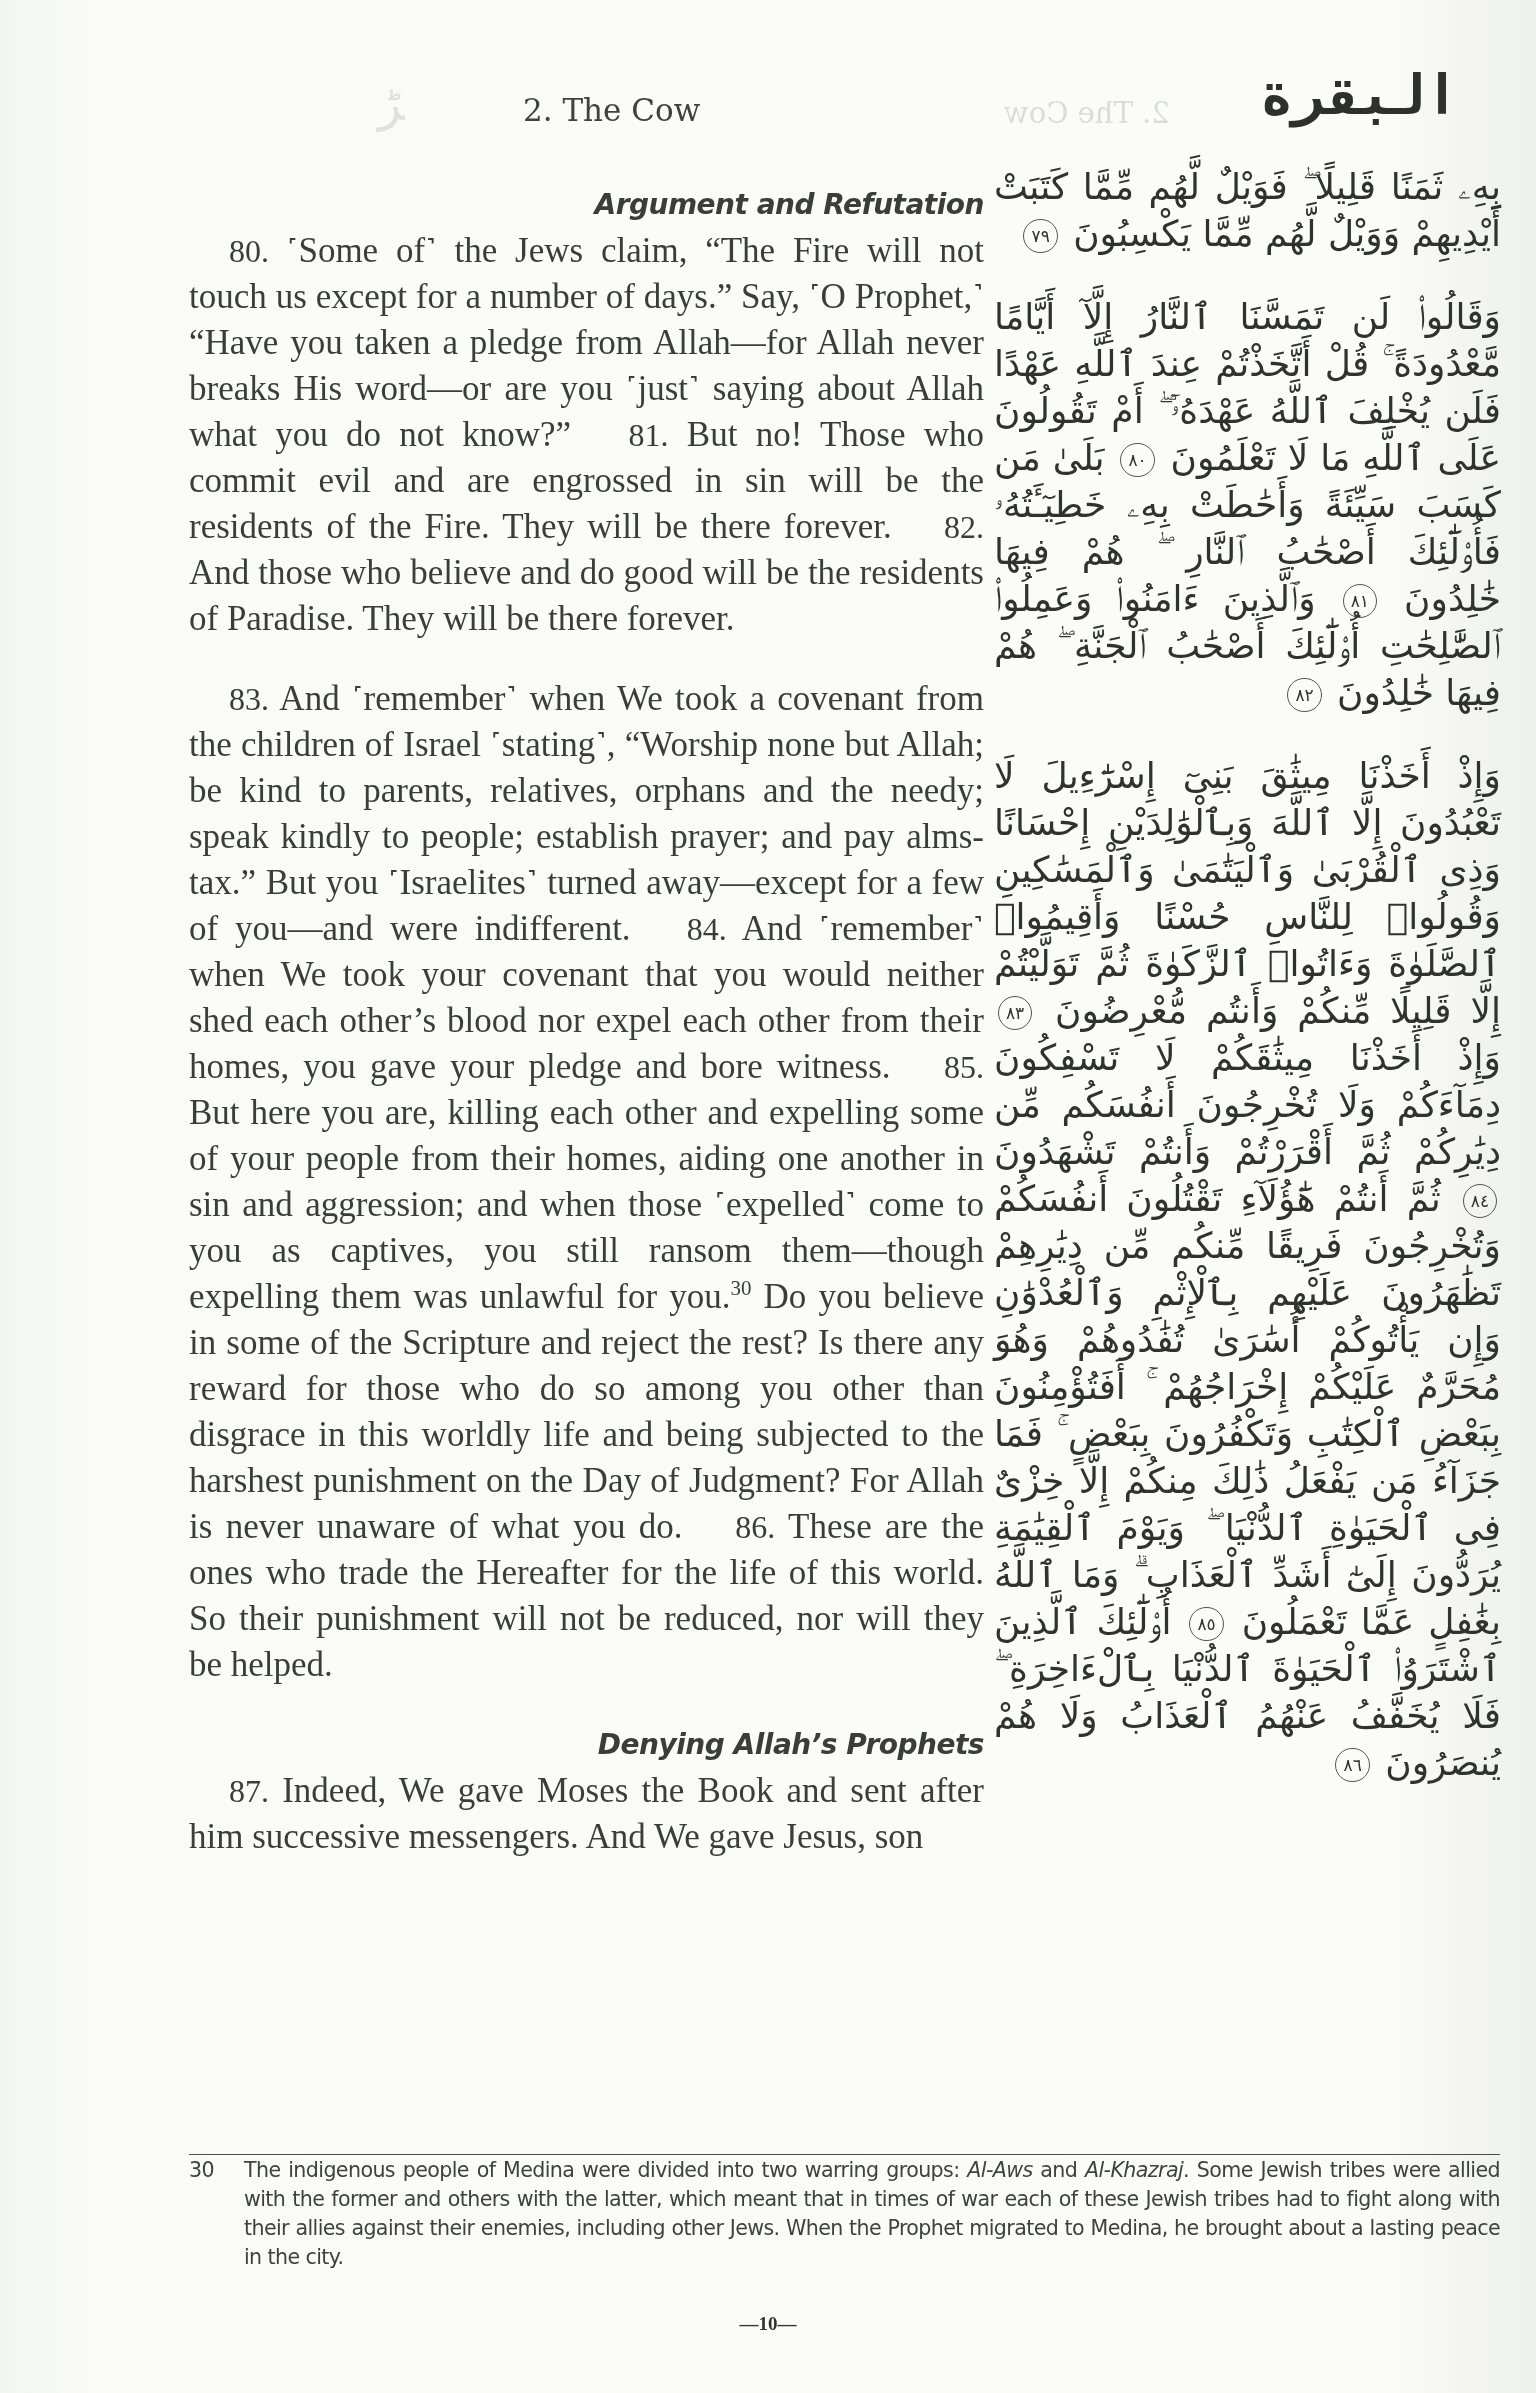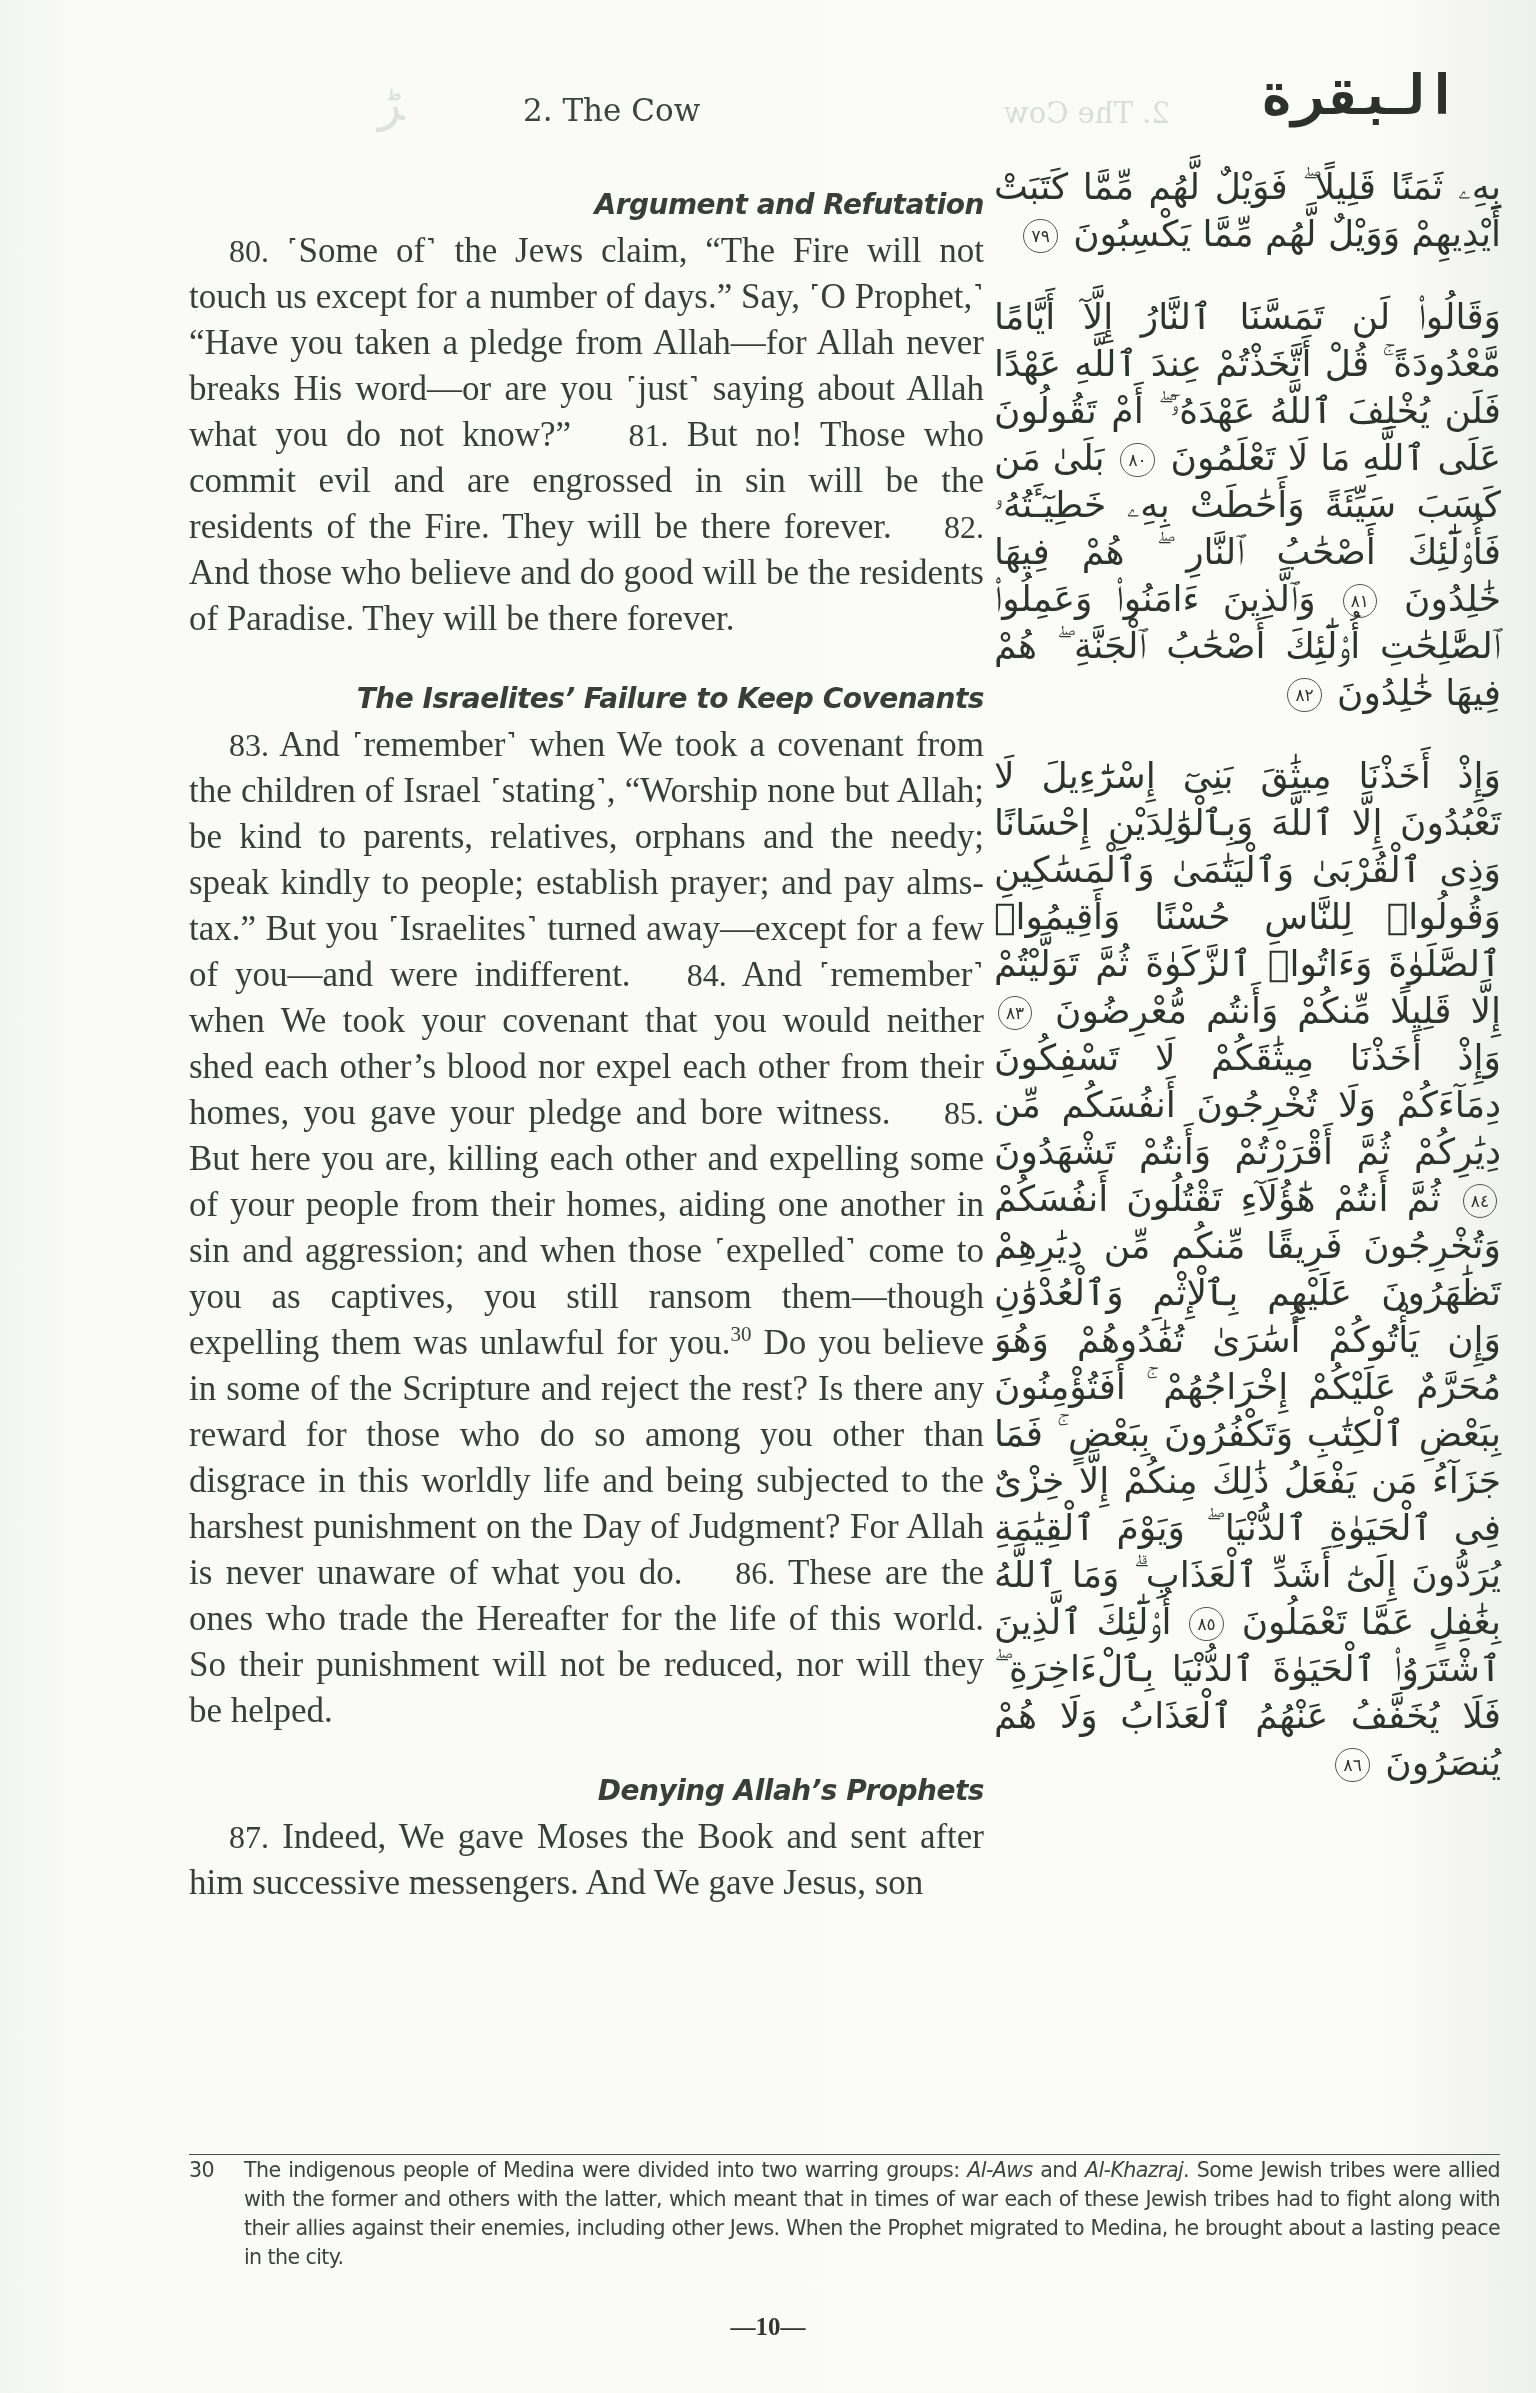--- a/index.html
+++ b/index.html
@@ -61,40 +61,39 @@
     .footnote {
       position: absolute; left: 189px; top: 2156px; width: 1311px;
       font-family: "DejaVu Sans", sans-serif; font-size: 20.6px; line-height: 29px; color: #3e423d;
       letter-spacing: -0.6px;
     }
     .fn-num { position: absolute; left: 0; top: 0; }
     .fn-text { margin-left: 55px; text-align: justify; text-align-last: left; }
     .fn-text em { font-style: italic; }
     .page-number {
       position: absolute; left: 0; width: 1536px; top: 2313px; text-align: center;
-      font-family: "Liberation Serif", serif; font-weight: bold; font-size: 25px; color: #333;
+      font-family: "Liberation Serif", serif; font-weight: bold; font-size: 19px; color: #333;
     }
   </style>
 </head>
 <body>
 
 <div class="page">
 
   <div class="ghost-ar-left">ﮍ</div>
   <div class="ghost-en-right">2. The Cow</div>
 
   <div class="header-en">2. The Cow</div>
   <div class="header-ar">البقرة</div>
 
   <div class="col-en">
     <div style="height:17px"></div>
     <h3>Argument and Refutation</h3>
     <p><span class="vn">80.</span><span> ˹Some of˺ the Jews claim, “The Fire will not touch us except for a number of days.” Say, ˹O Prophet,˺ “Have you taken a pledge from Allah—for Allah never breaks His word—or are you ˹just˺ saying about Allah what you do not know?”</span><span class="vn"> 81.</span><span> But no! Those who commit evil and are engrossed in sin will be the residents of the Fire. They will be there forever.</span><span class="vn"> 82.</span><span> And those who believe and do good will be the residents of Paradise. They will be there forever.</span></p>
     <div style="height:34px"></div>
-    <h3>The Israelites’ Failure to Keep Covenants</h3>
     <p><span class="vn">83.</span><span> And ˹remember˺ when We took a covenant from the children of Israel ˹stating˺, “Worship none but Allah; be kind to parents, relatives, orphans and the needy; speak kindly to people; establish prayer; and pay alms-tax.” But you ˹Israelites˺ turned away—except for a few of you—and were indifferent.</span><span class="vn"> 84.</span><span> And ˹remember˺ when We took your covenant that you would neither shed each other’s blood nor expel each other from their homes, you gave your pledge and bore witness.</span><span class="vn"> 85.</span><span> But here you are, killing each other and expelling some of your people from their homes, aiding one another in sin and aggression; and when those ˹expelled˺ come to you as captives, you still ransom them—though expelling them was unlawful for you.</span><span class="sup">30</span><span> Do you believe in some of the Scripture and reject the rest? Is there any reward for those who do so among you other than disgrace in this worldly life and being subjected to the harshest punishment on the Day of Judgment? For Allah is never unaware of what you do.</span><span class="vn"> 86.</span><span> These are the ones who trade the Hereafter for the life of this world. So their punishment will not be reduced, nor will they be helped.</span></p>
     <div style="height:34px"></div>
     <h3>Denying Allah’s Prophets</h3>
     <p><span class="vn">87.</span><span> Indeed, We gave Moses the Book and sent after him successive messengers. And We gave Jesus, son</span></p>
   </div>
 
   <div class="col-ar">
     <div class="verse-block"><span>بِهِۦ ثَمَنًا قَلِيلًا ۖ فَوَيْلٌ لَّهُم مِّمَّا كَتَبَتْ أَيْدِيهِمْ وَوَيْلٌ لَّهُم مِّمَّا يَكْسِبُونَ</span> <span class="ayah">٧٩</span></div>
     <div class="gap"></div>
     <div class="verse-block"><span>وَقَالُوا۟ لَن تَمَسَّنَا ٱلنَّارُ إِلَّآ أَيَّامًا مَّعْدُودَةً ۚ قُلْ أَتَّخَذْتُمْ عِندَ ٱللَّهِ عَهْدًا فَلَن يُخْلِفَ ٱللَّهُ عَهْدَهُۥٓ ۖ أَمْ تَقُولُونَ عَلَى ٱللَّهِ مَا لَا تَعْلَمُونَ</span> <span class="ayah">٨٠</span> <span>بَلَىٰ مَن كَسَبَ سَيِّئَةً وَأَحَٰطَتْ بِهِۦ خَطِيٓـَٔتُهُۥ فَأُو۟لَٰٓئِكَ أَصْحَٰبُ ٱلنَّارِ ۖ هُمْ فِيهَا خَٰلِدُونَ</span> <span class="ayah">٨١</span> <span>وَٱلَّذِينَ ءَامَنُوا۟ وَعَمِلُوا۟ ٱلصَّٰلِحَٰتِ أُو۟لَٰٓئِكَ أَصْحَٰبُ ٱلْجَنَّةِ ۖ هُمْ فِيهَا خَٰلِدُونَ</span> <span class="ayah">٨٢</span></div>

